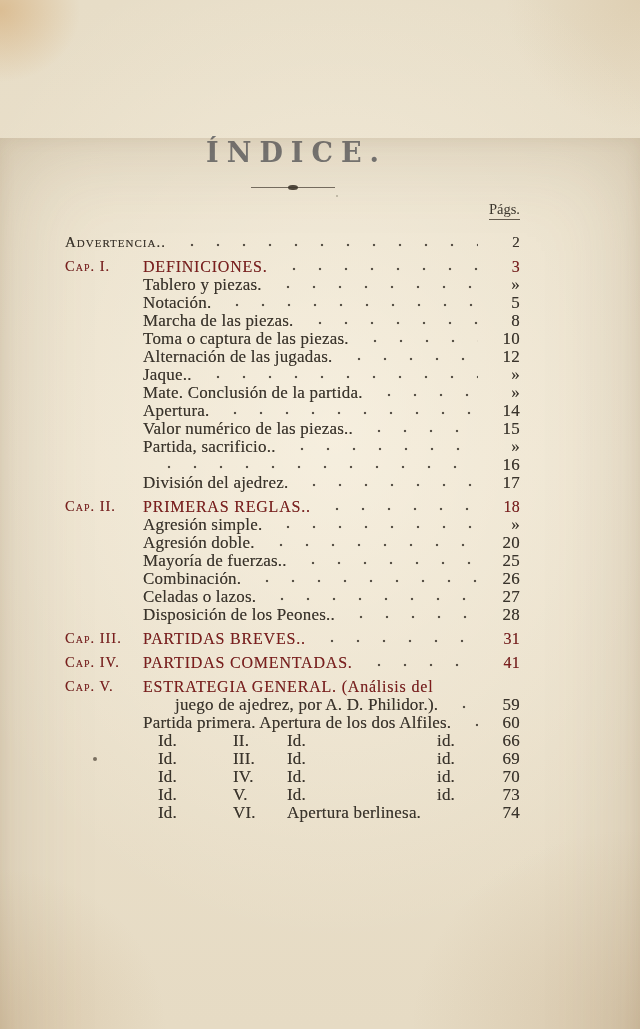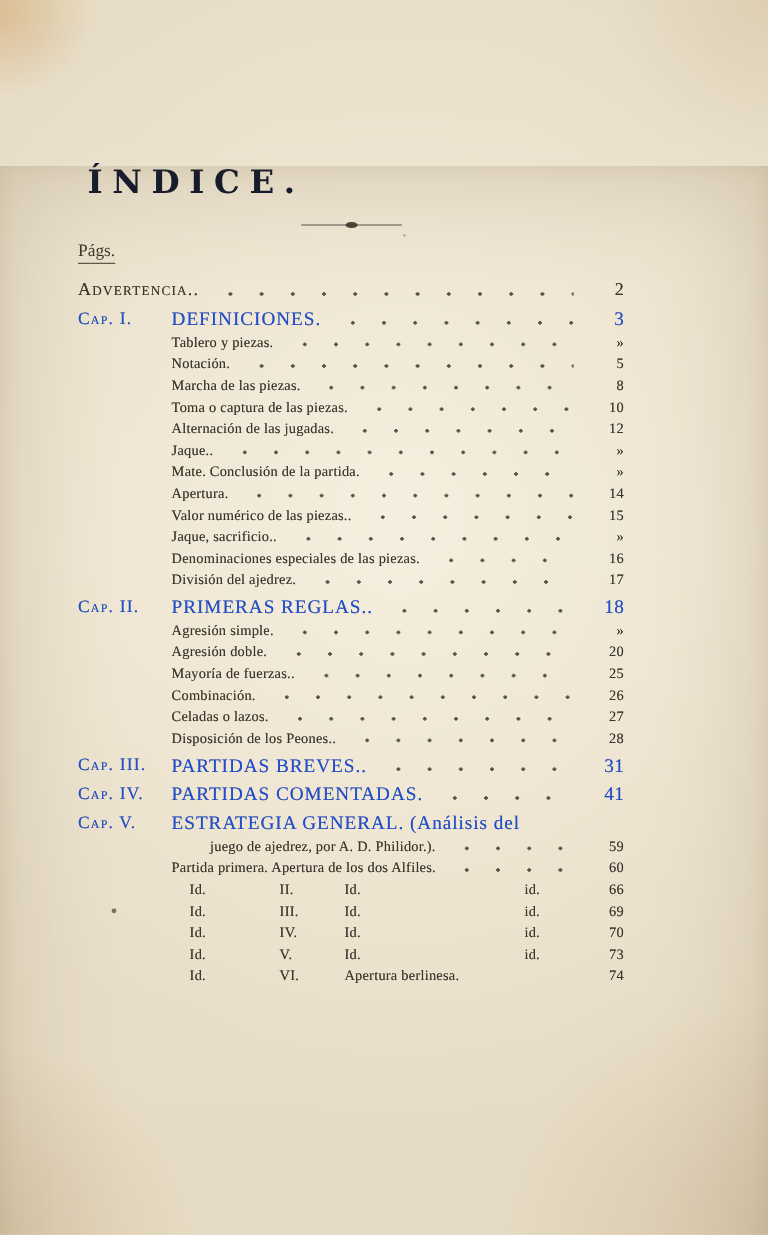--- a/index.html
+++ b/index.html
@@ -13,34 +13,34 @@
       radial-gradient(120% 90% at 52% 42%, rgba(255,250,238,.55) 0%, rgba(255,250,238,0) 55%),
       radial-gradient(18% 10% at 0% 1%, rgba(199,138,64,.38) 0%, rgba(199,138,64,0) 70%),
       radial-gradient(30% 18% at 100% 0%, rgba(188,152,100,.20) 0%, rgba(188,152,100,0) 70%),
       radial-gradient(40% 24% at 0% 100%, rgba(178,140,92,.24) 0%, rgba(178,140,92,0) 65%),
       radial-gradient(55% 30% at 100% 100%, rgba(170,136,94,.26) 0%, rgba(170,136,94,0) 65%),
       linear-gradient(180deg,#e7ddc7 0%,#ebe1cc 45%,#e6dbc4 100%);
   }
   .sheet{position:relative;width:640px;height:1029px;box-sizing:border-box;padding:0 120px 0 65px;}
   .vignette{position:absolute;inset:0;pointer-events:none;
     box-shadow:inset 0 0 95px rgba(120,92,55,.22), inset 0 0 16px rgba(150,112,70,.12);}
-  .title{margin:138px 0 0;text-align:left;font-family:"DejaVu Serif",serif;
-    font-weight:700;font-size:27px;line-height:30px;letter-spacing:8px;text-indent:8px;color:#0f172a;}
+  .title{margin:138px 0 0;text-align:center;font-family:"DejaVu Serif",serif;
+    font-weight:700;font-size:27px;line-height:30px;letter-spacing:8px;text-indent:8px;color:#737373;}
   .ornament{width:84px;height:8px;margin:15px auto 9px;position:relative;}
   .ornament::before{content:"";position:absolute;left:0;right:0;top:3.5px;height:1.3px;background:rgba(76,68,57,.75);}
   .ornament::after{content:"";position:absolute;left:50%;top:1.5px;width:10px;height:5px;margin-left:-5px;
     background:rgba(62,54,45,.9);border-radius:50% / 60%;}
-  .pags{margin-top:8px;}
+  .pags{text-align:right;margin-top:8px;}
   .pags-label{display:inline-block;font-size:14.5px;line-height:16px;
     border-bottom:1.2px solid rgba(74,66,54,.85);padding-bottom:2px;color:#3c362e;}
   .toc{margin-top:13px;}
-  .row{display:flex;height:18px;line-height:18px;font-size:12px;letter-spacing:.2px;
+  .row{display:flex;height:18px;line-height:18px;font-size:17px;letter-spacing:.2px;
     text-shadow:0 0 .5px rgba(58,52,44,.55);}
   .row.plain{height:19px;line-height:19px;font-size:15px;}
-  .row.chapter{height:19px;line-height:19px;margin-top:5px;font-size:16px;color:#1d4ed8;}
+  .row.chapter{height:19px;line-height:19px;margin-top:5px;font-size:16px;color:#7f1d1d;}
   .row.chapter .label{letter-spacing:.8px;}
   .row.wrap2{padding-left:110px;align-items:flex-end;}
   .row.sub{padding-left:78px;}
   .row.idrow{padding-left:93px;align-items:center;}
   .sc{font-variant:small-caps;letter-spacing:1px;}
   .cap{width:78px;flex:none;font-size:14.5px;}
   .label{white-space:nowrap;}
   .c1{width:75px;flex:none;}
   .c2{width:54px;flex:none;}
   .c3{width:150px;flex:none;}
@@ -113,26 +113,25 @@
         <span class="label">Apertura.</span>
         <span class="leader"></span>
         <span class="page">14</span>
       </div>
       <div class="row sub">
         <span class="label">Valor numérico de las piezas..</span>
         <span class="leader"></span>
         <span class="page">15</span>
       </div>
       <div class="row sub">
-        <span class="label">Jaque, sacrificio..</span>
-        <span class="leader"></span>
-        <span class="page">»</span>
-      </div>
-      <div class="row sub">
-        <span class="label">Denominaciones especiales de las piezas.</span>
+        <span class="label">Partida, sacrificio..</span>
+        <span class="leader"></span>
+        <span class="page">»</span>
+      </div>
+      <div class="row sub">
         <span class="leader"></span>
         <span class="page">16</span>
       </div>
       <div class="row sub">
         <span class="label">División del ajedrez.</span>
         <span class="leader"></span>
         <span class="page">17</span>
       </div>
       <div class="row chapter">
         <span class="cap sc">Cap. II.</span>

